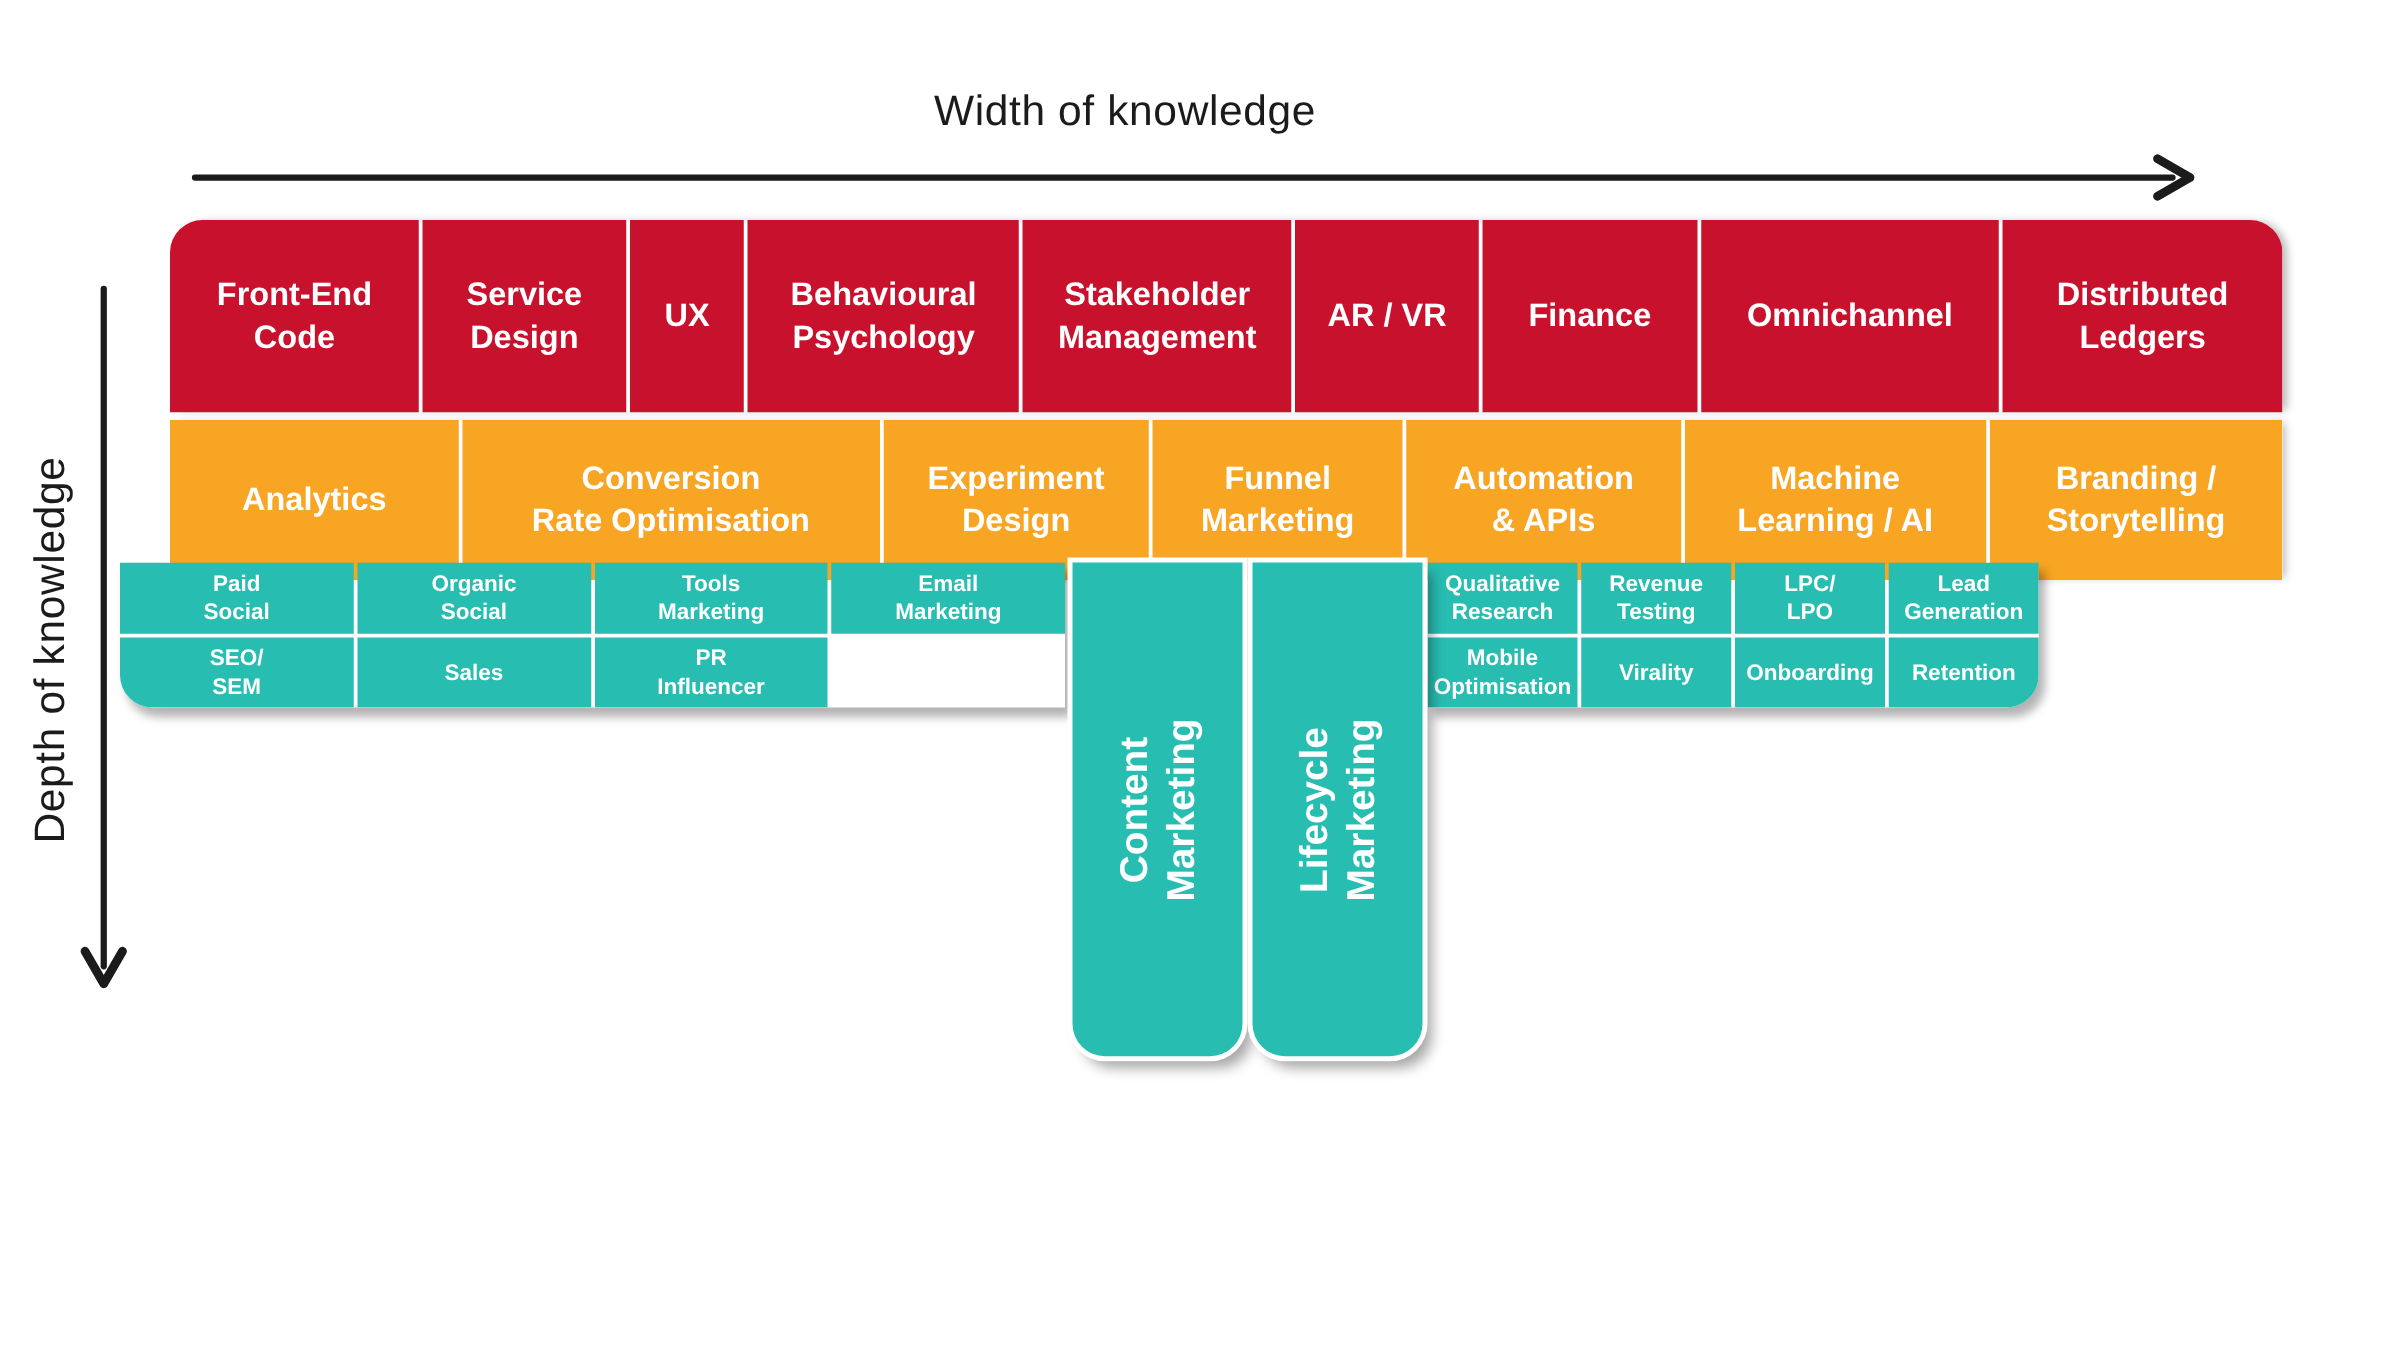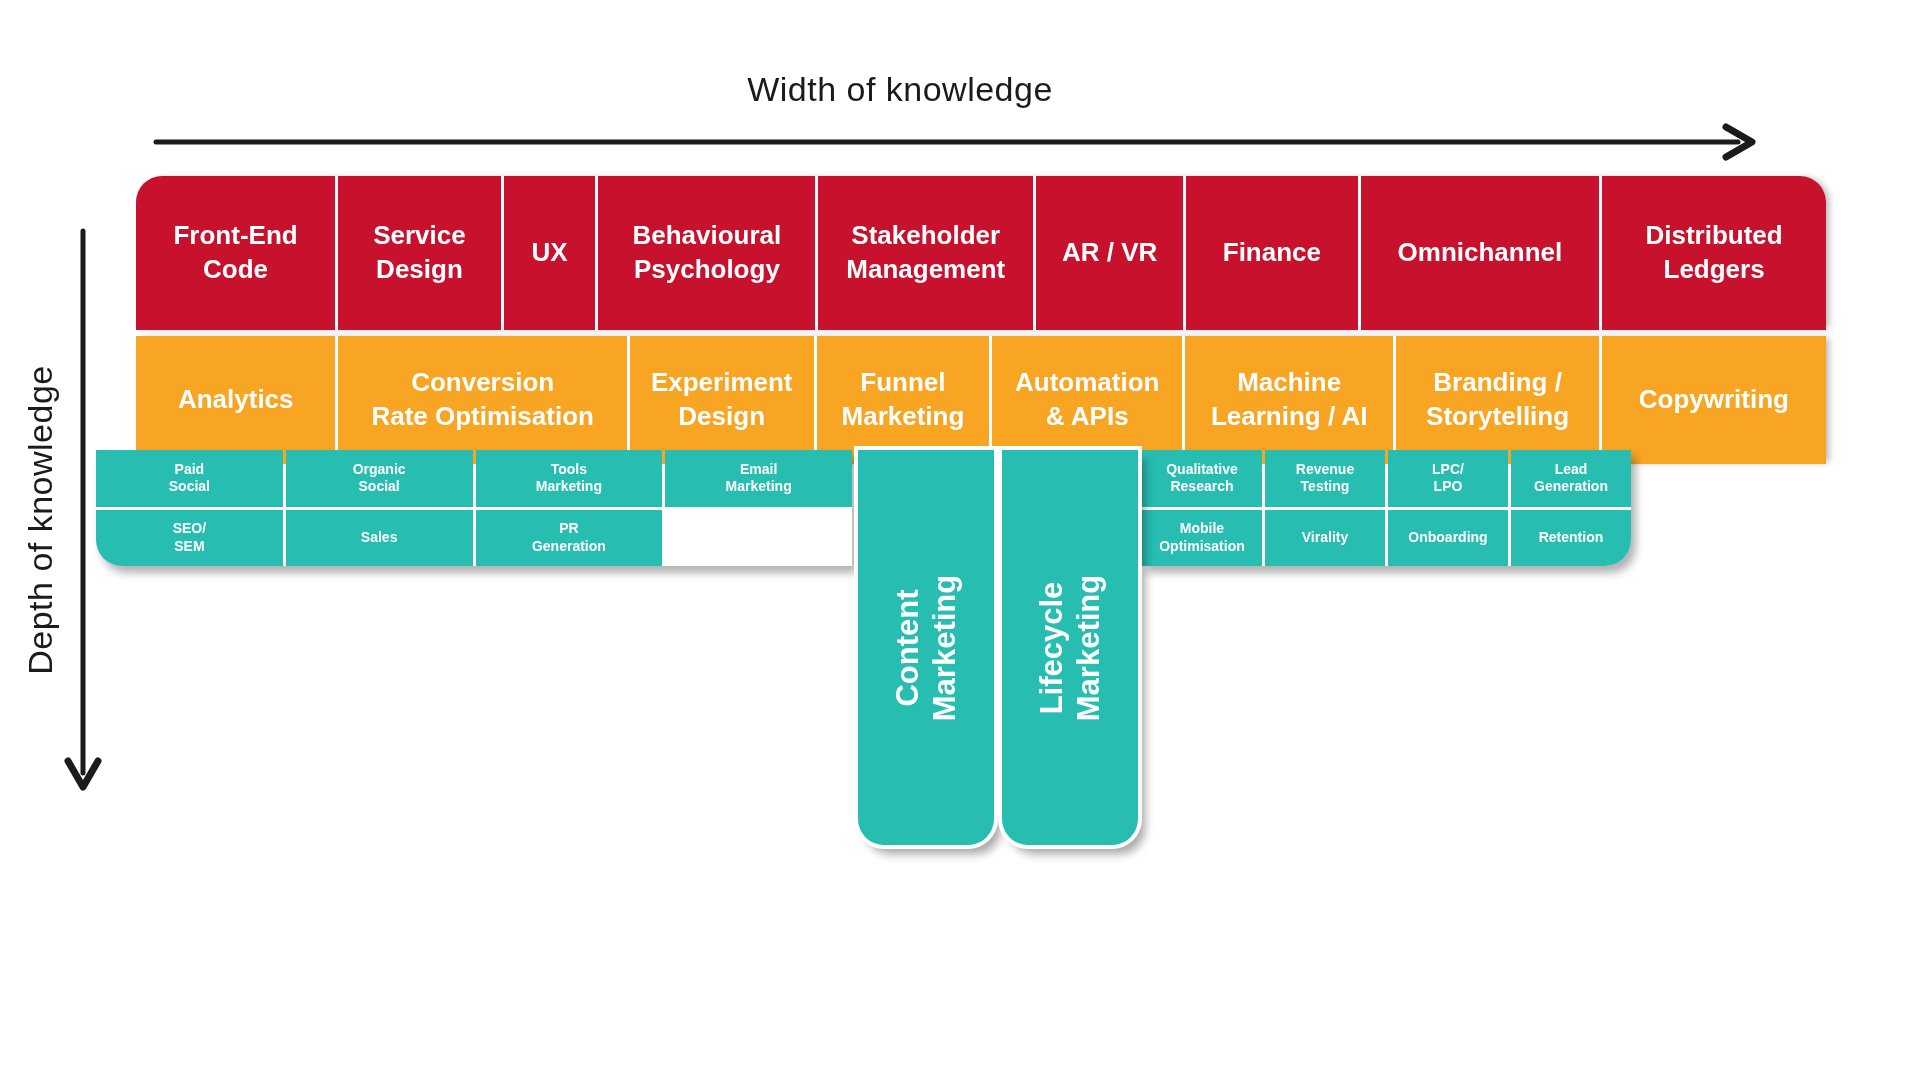--- a/index.html
+++ b/index.html
@@ -43,21 +43,21 @@
   
   .teal-zone { position:absolute; left:96px; top:450px; width:1535px; height:116px; }
   .teal-grid {
     position:absolute; top:0; height:116px; display:grid;
     grid-template-columns:repeat(4,1fr); grid-template-rows:1fr 1fr; gap:3px;
     overflow:hidden; box-shadow:5px 7px 8px rgba(0,0,0,.30);
   }
   .teal-grid.left  { left:0;      width:756px; border-radius:0 0 0 26px; }
   .teal-grid.right { left:1046px; width:489px; border-radius:0 0 26px 0; }
   .teal-grid .cell {
-    background:var(--teal,#28BDB1); font-size:14px; line-height:1.25; padding:2px;
+    background:var(--teal,#28BDB1); font-size:18px; line-height:1.25; padding:2px;
   }
   .tcol {
     position:absolute; top:0; width:136px; height:395px;
     background:var(--teal,#28BDB1); border-radius:0 0 26px 26px;
     box-shadow:0 0 0 4px #ffffff, 7px 9px 10px rgba(0,0,0,.35);
   }
   .tcol.c1 { left:762px; }
   .tcol.c2 { left:906px; }
   .tcol .cl {
     position:absolute; left:50%; top:50%;
@@ -139,23 +139,20 @@
 &amp; APIs</span>
       </div>
     <div class="cell" style="flex:211 0 0">
         <span class="cl">Machine
 Learning / AI</span>
       </div>
     <div class="cell" style="flex:205 0 0">
         <span class="cl">Branding /
 Storytelling</span>
       </div>
-    <div class="cell" style="flex:227 0 0">
-        <span class="cl">Copywriting</span>
-      </div>
   </div>
 
   <div class="teal-zone">
 
     <div class="teal-grid left">
       <div class="cell">
           <span class="cl">Paid
 Social</span>
         </div>
       <div class="cell">
@@ -172,21 +169,21 @@
         </div>
       <div class="cell">
           <span class="cl">SEO/
 SEM</span>
         </div>
       <div class="cell">
           <span class="cl">Sales</span>
         </div>
       <div class="cell">
           <span class="cl">PR
-Generation</span>
+Influencer</span>
         </div>
     </div>
 
     <div class="teal-grid right">
       <div class="cell">
           <span class="cl">Qualitative
 Research</span>
         </div>
       <div class="cell">
           <span class="cl">Revenue

